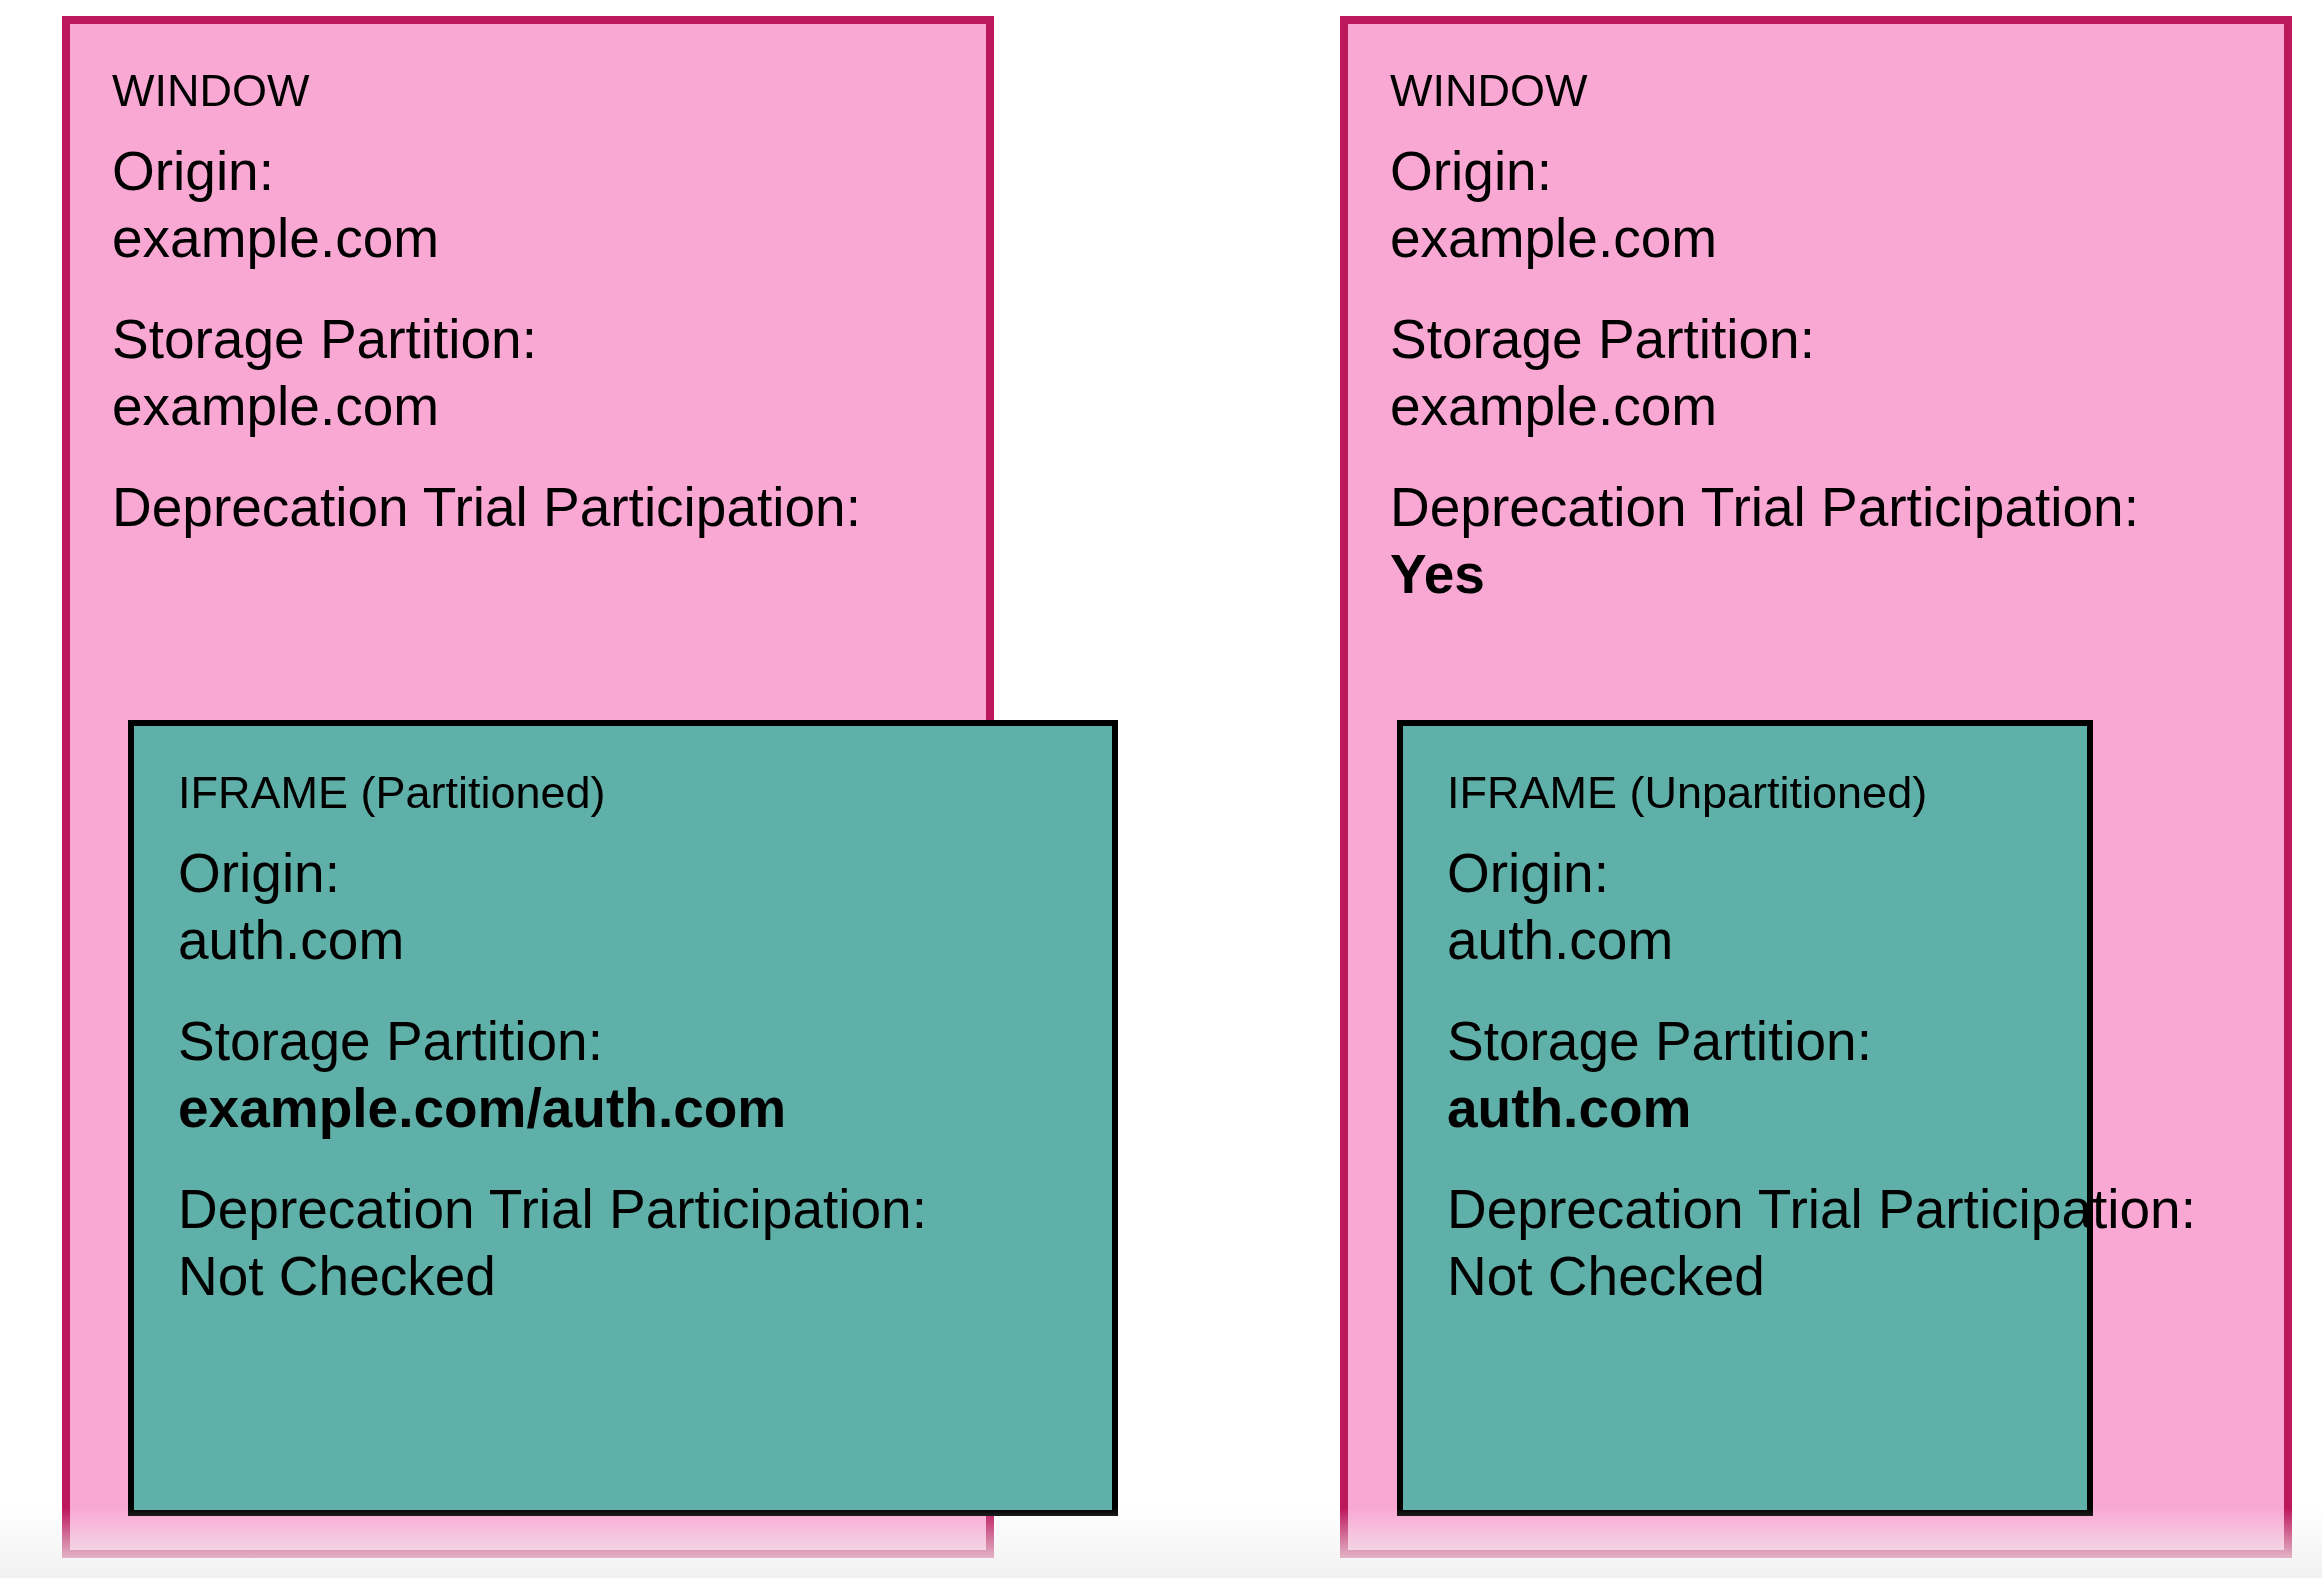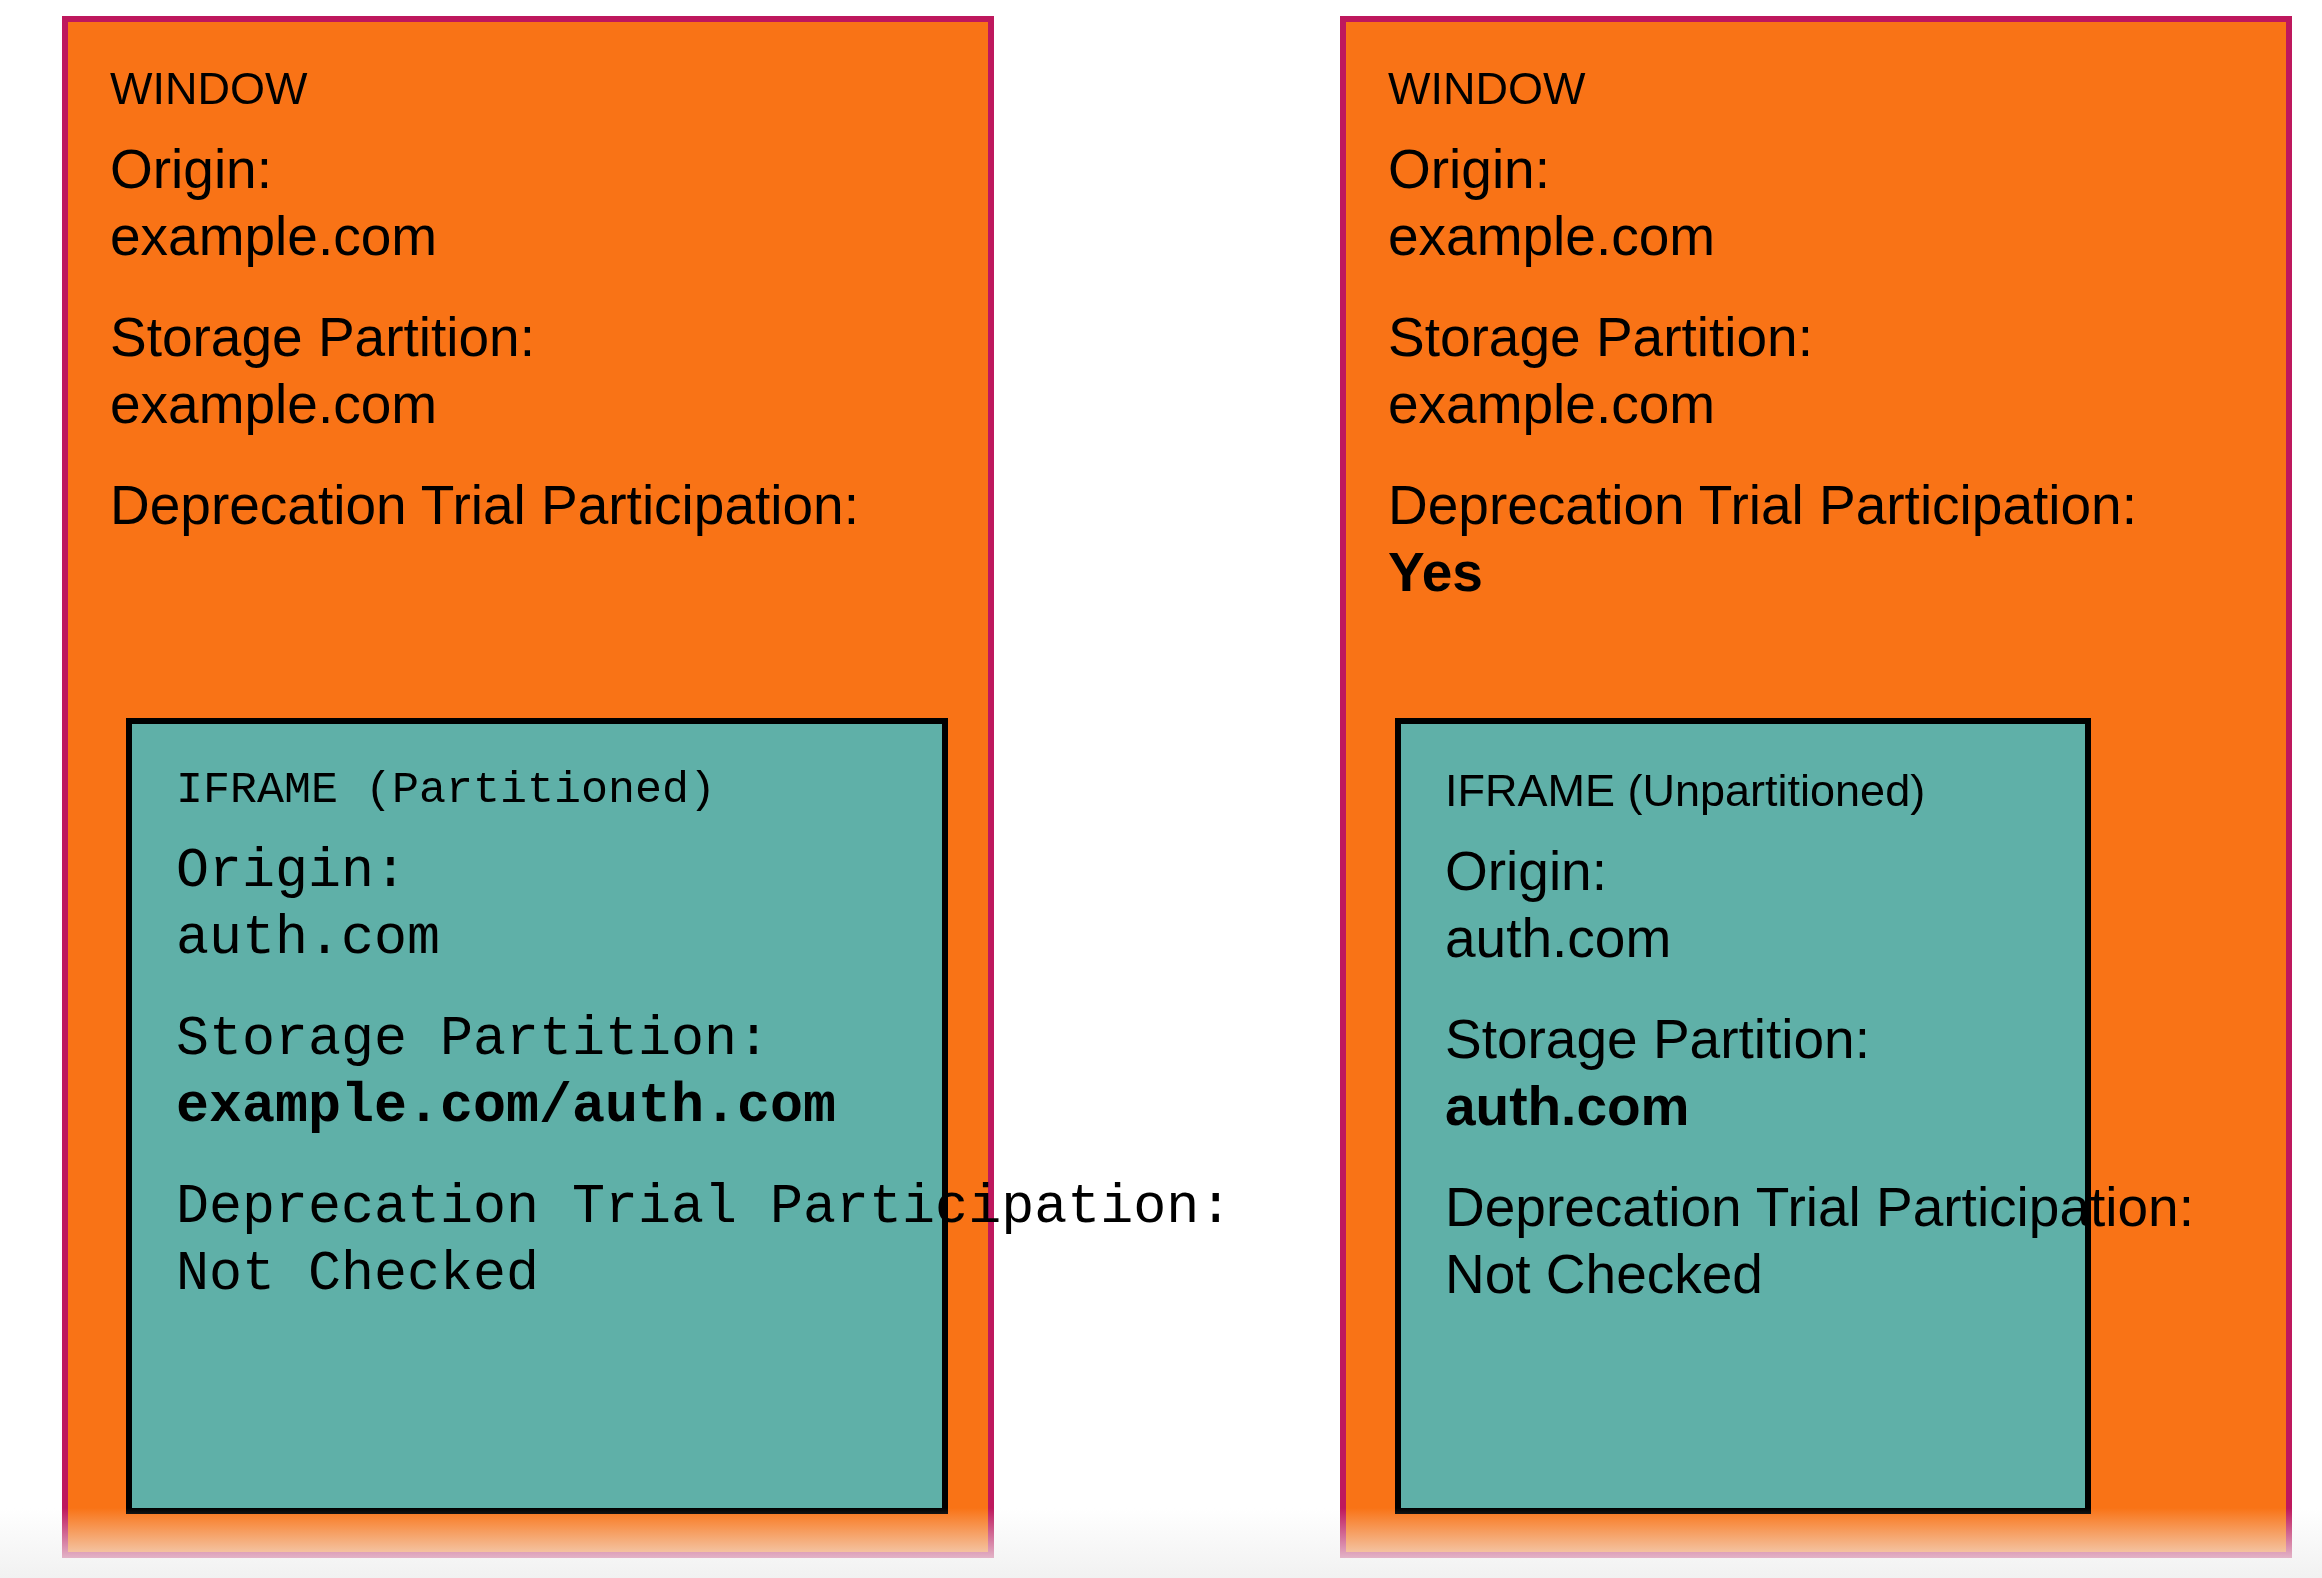--- a/index.html
+++ b/index.html
@@ -30,35 +30,35 @@
     position: absolute;
     left: 0;
     top: 0;
     width: 2322px;
     height: 1578px;
   }
 
   
   .window-box {
     position: absolute;
-    background: #f97316;
-    border: 6px solid #be185d;
+    background: #f9a8d4;
+    border: 8px solid #be185d;
     box-sizing: border-box;
   }
   .window-box.left  { left: 62px;   top: 16px; width: 932px;  height: 1542px; }
   .window-box.right { left: 1340px; top: 16px; width: 952px;  height: 1542px; }
 
   
   .iframe-box {
     position: absolute;
     background: #5fb0a8;
     border: 6px solid #000000;
     box-sizing: border-box;
   }
-  .iframe-box.left  { left: 58px; top: 696px; width: 822px; height: 796px; font-family: Liberation Mono, monospace; }
+  .iframe-box.left  { left: 58px; top: 696px; width: 990px; height: 796px; }
   .iframe-box.right { left: 49px; top: 696px; width: 696px; height: 796px; }
 
   
   .box-title {
     position: absolute;
     font-size: 45px;
     line-height: 1;
     color: #000000;
     white-space: nowrap;
   }

